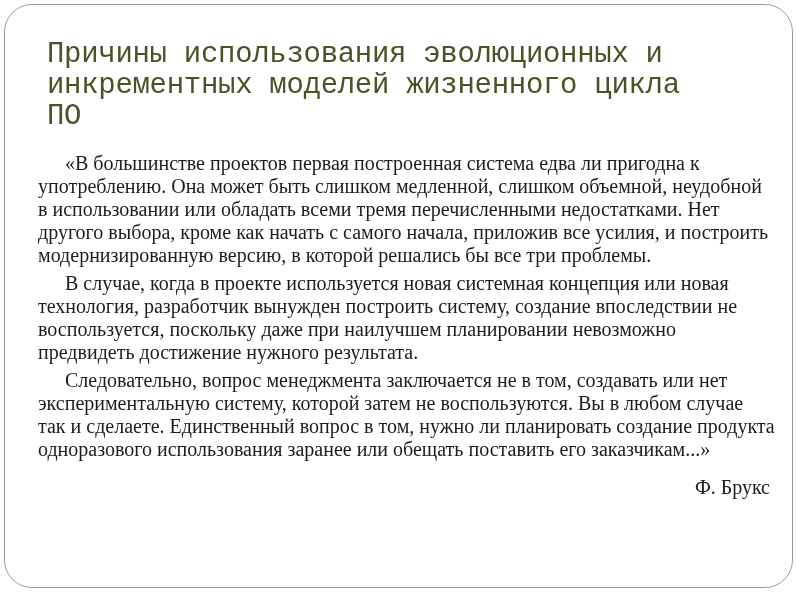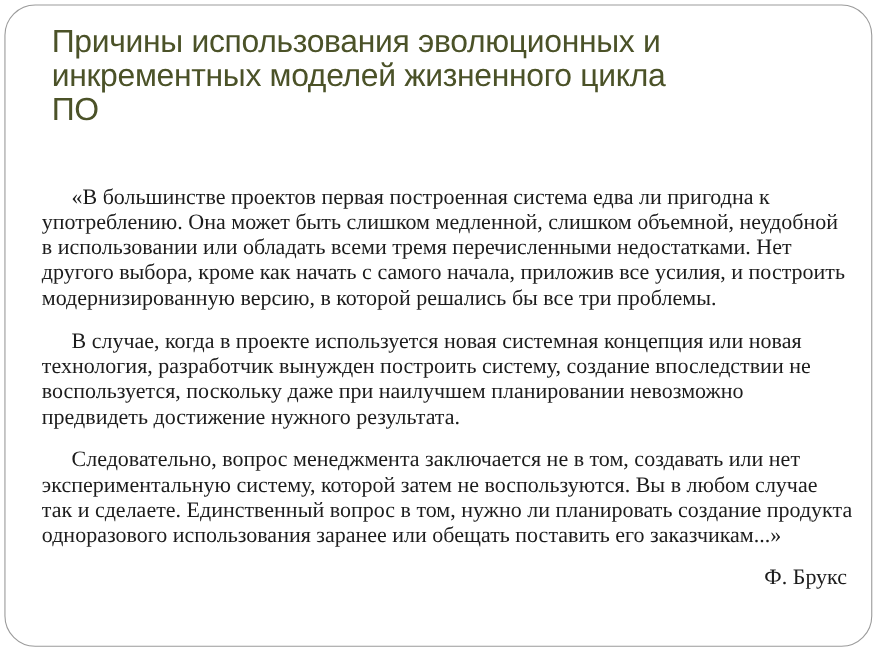--- a/index.html
+++ b/index.html
@@ -20,43 +20,43 @@
     width: 789px;
     height: 584px;
     border: 1px solid #9b9b9b;
     border-radius: 28px;
     box-sizing: border-box;
     background: transparent;
   }
   .slide-title {
     position: absolute;
     left: 47px;
-    top: 4px;
+    top: 20px;
     width: 716px;
-    font-family: Liberation Sans, sans-serif;
+    font-family: Liberation Mono, monospace;
     font-size: 29px;
     line-height: 31px;
     font-weight: 400;
     color: #4b5228;
     letter-spacing: -0.3px;
     white-space: pre-line;
   }
   .slide-body {
     position: absolute;
     left: 38px;
     top: 152px;
     width: 737px;
     font-family: "Liberation Serif", serif;
     font-size: 20px;
     line-height: 23px;
     color: #1c1c1c;
     text-align: left;
   }
   .slide-body p {
-    margin: 16px 0 5px 0;
+    margin: 0 0 5px 0;
     text-indent: 27px;
   }
   .attribution {
     margin-top: 15px;
     padding-right: 5px;
     text-align: right;
     font-family: "Liberation Serif", serif;
     font-size: 20px;
     line-height: 23px;
     color: #1c1c1c;

